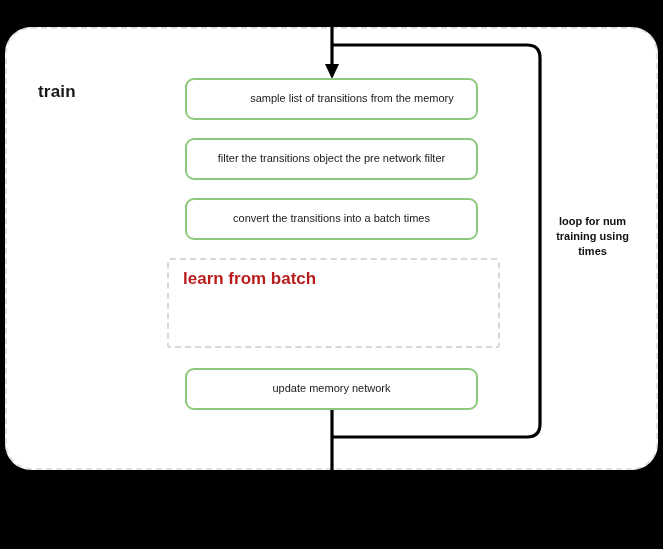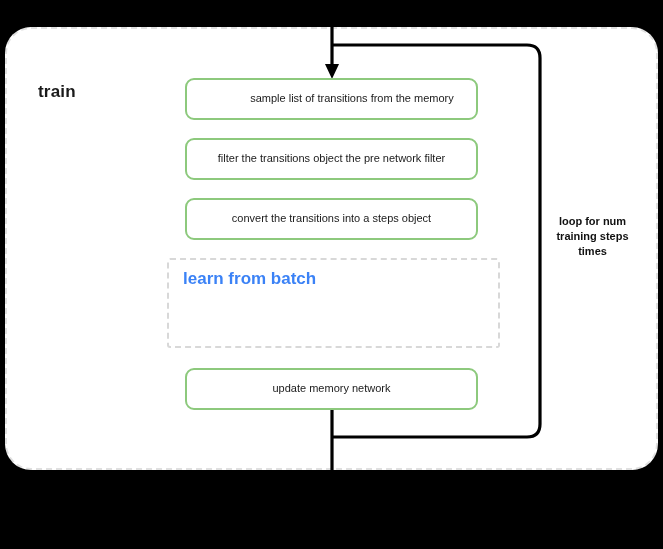--- a/index.html
+++ b/index.html
@@ -74,21 +74,21 @@
     border: 2px dashed #d8d8d8;
     border-radius: 3px;
   }
   #learn-label {
     position: absolute;
     left: 14px;
     top: 8px;
     width: 150px;
     font-size: 17px;
     font-weight: bold;
-    color: #3b82f6;
+    color: #b91c1c;
     line-height: 1.32;
   }
 
   
   #edges {
     position: absolute;
     left: 0;
     top: 0;
     width: 663px;
     height: 549px;
@@ -130,26 +130,26 @@
 
   <div class="proc-box" id="box-sample">
     <span class="proc-label">sample list of transitions from the memory</span>
   </div>
 
   <div class="proc-box" id="box-filter">
     <span class="proc-label">filter the transitions object the pre network filter</span>
   </div>
 
   <div class="proc-box" id="box-convert">
-    <span class="proc-label">convert the transitions into a steps object</span>
+    <span class="proc-label">convert the transitions into a batch times</span>
   </div>
 
   <div id="learn-box">
     <div id="learn-label">learn from batch</div>
   </div>
 
   <div class="proc-box" id="box-update">
     <span class="proc-label">update memory network</span>
   </div>
 
-  <div id="loop-label">loop for num training steps times</div>
+  <div id="loop-label">loop for num training using times</div>
 
 </div>
 
 </body></html>

